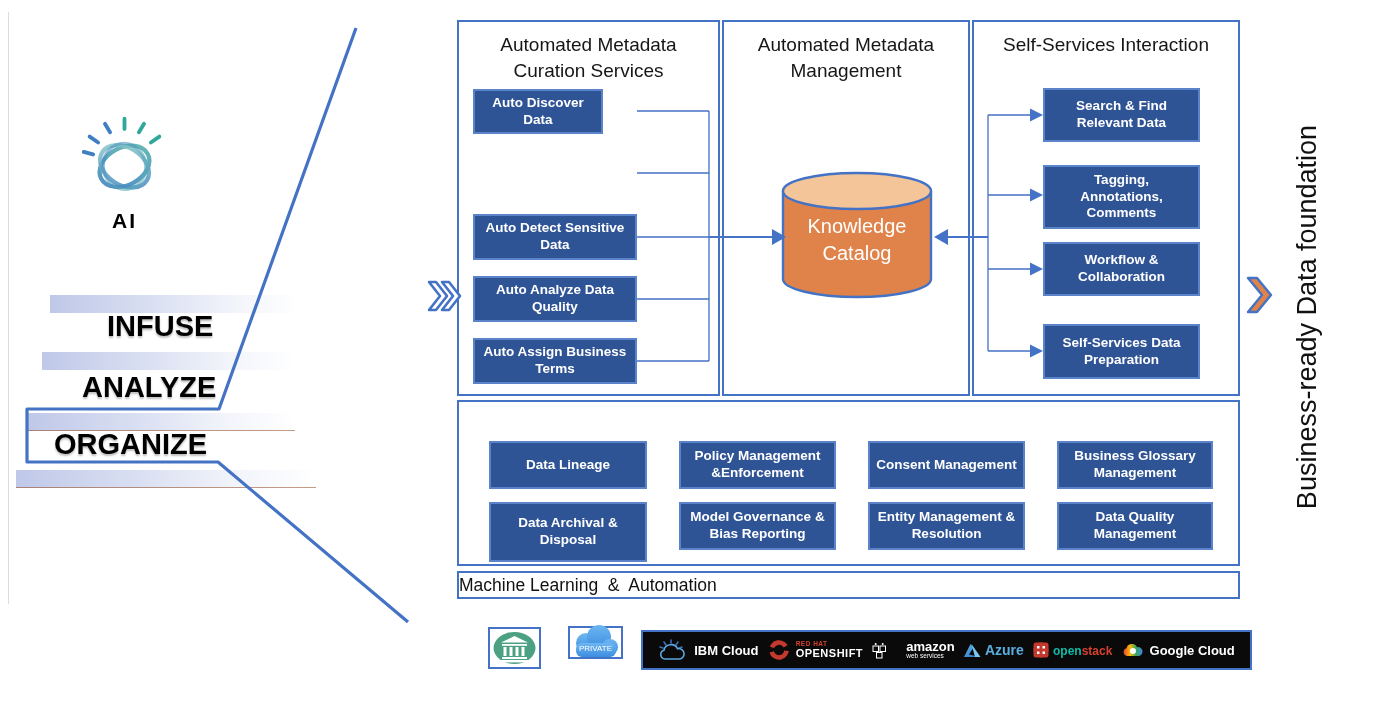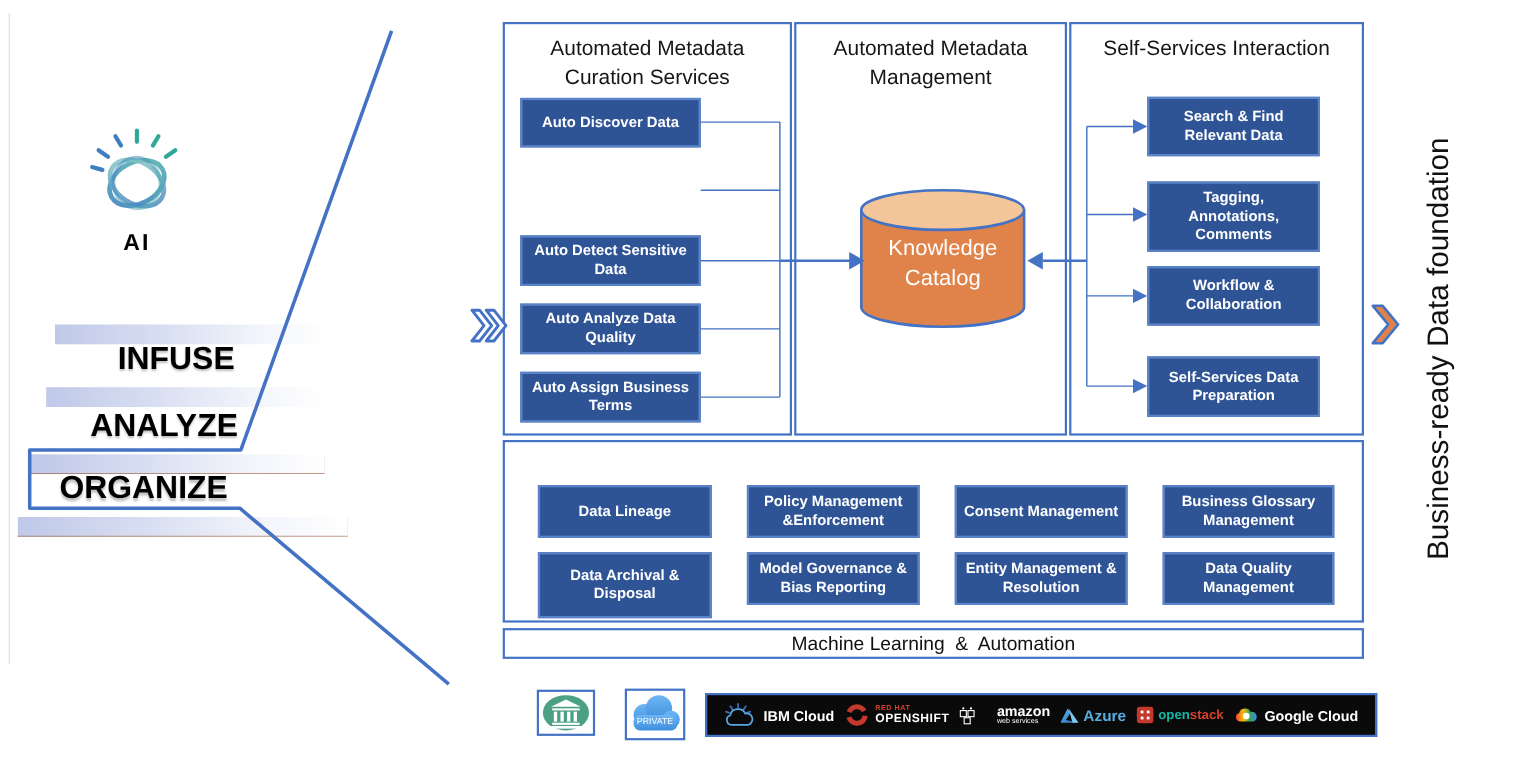--- a/index.html
+++ b/index.html
@@ -23,21 +23,21 @@
   .flow-box { position:absolute; background:#2F5496; border:2px solid #5b83c9; color:#fff;
               font-weight:bold; font-size:13.5px; line-height:1.25; display:flex; align-items:center;
               justify-content:center; text-align:center; padding:3px 6px; }
   .cyl-text { position:absolute; left:782px; top:200px; width:150px; height:80px; display:flex;
               align-items:center; justify-content:center; text-align:center; color:#fff;
               font-size:20px; line-height:1.35; }
 
   .bottom-frame { position:absolute; left:457px; top:400px; width:783px; height:166px;
                   border:2.5px solid #4472C4; background:#fff; }
   .ml-bar { position:absolute; left:457px; top:571px; width:783px; height:28px; border:2px solid #4472C4;
-            background:#fff; display:flex; align-items:center; justify-content:center;
+            background:#fff; display:flex; align-items:center; justify-content:flex-start;
             font-size:17.5px; color:#111; white-space:pre; }
 
   .right-vertical-label { position:absolute; left:1087px; top:297px; width:440px; height:40px;
                           transform:rotate(-90deg); text-align:center; color:#111;
                           font-size:27px; line-height:40px; }
 
   
   .prov-white-box { position:absolute; background:#fff; border:2px solid #4472C4; display:flex;
                     align-items:center; justify-content:center; }
   .logo-bar { position:absolute; left:641px; top:630px; width:611px; height:40px; background:#0a0a0a;
@@ -103,21 +103,21 @@
   <div class="ladder-bar bar-underline" style="left:16px;top:470px;width:300px;"></div>
 
   <div class="panel" style="left:457px;width:263px;"></div>
   <div class="panel" style="left:722px;width:248px;"></div>
   <div class="panel" style="left:972px;width:268px;"></div>
 
   <div class="panel-title" style="left:467px;top:32px;width:243px;">Automated Metadata Curation Services</div>
   <div class="panel-title" style="left:732px;top:32px;width:228px;">Automated Metadata Management</div>
   <div class="panel-title" style="left:977px;top:32px;width:258px;">Self-Services Interaction</div>
 
-  <div class="flow-box" style="left:473px;top:89px;width:164px;height:45px;">Auto Discover Data</div>
+  <div class="flow-box" style="left:473px;top:89px;width:130px;height:45px;">Auto Discover Data</div>
   <div class="flow-box" style="left:473px;top:214px;width:164px;height:46px;">Auto Detect Sensitive Data</div>
   <div class="flow-box" style="left:473px;top:276px;width:164px;height:46px;">Auto Analyze Data Quality</div>
   <div class="flow-box" style="left:473px;top:338px;width:164px;height:46px;">Auto Assign Business Terms</div>
 
   <svg style="position:absolute;left:780px;top:170px;" width="154" height="130" viewBox="0 0 154 130">
     <path d="M3,21 L3,109 A74,18 0 0 0 151,109 L151,21" fill="#E0834B" stroke="#4472C4" stroke-width="2.4"></path>
     <ellipse cx="77" cy="21" rx="74" ry="18" fill="#F4C598" stroke="#4472C4" stroke-width="2.4"></ellipse>
   </svg>
   <div class="cyl-text">Knowledge Catalog</div>
 
@@ -149,21 +149,21 @@
       <rect x="11" y="14" width="25" height="1.8" fill="#fff"></rect>
       <rect x="12.5" y="17" width="3" height="9" fill="#fff"></rect>
       <rect x="18.5" y="17" width="3" height="9" fill="#fff"></rect>
       <rect x="24.5" y="17" width="3" height="9" fill="#fff"></rect>
       <rect x="30.5" y="17" width="3" height="9" fill="#fff"></rect>
       <rect x="11" y="27" width="25" height="2" fill="#fff"></rect>
       <rect x="9" y="30" width="29" height="2.4" fill="#fff"></rect>
     </svg>
   </div>
 
-  <div class="prov-white-box" style="left:568px;top:626px;width:55px;height:47px;">
+  <div class="prov-white-box" style="left:568px;top:626px;width:55px;height:33px;">
     <svg width="51" height="40" viewBox="0 0 51 40">
       <defs>
         <linearGradient id="pcg" x1="0" y1="0" x2="0" y2="1">
           <stop offset="0" stop-color="#6db6f2"></stop>
             <stop offset="1" stop-color="#3e8ee0"></stop>
         </linearGradient>
       </defs>
       <circle cx="16" cy="20" r="10" fill="url(#pcg)"></circle>
       <circle cx="29" cy="14" r="12" fill="url(#pcg)"></circle>
       <circle cx="40" cy="24" r="8" fill="url(#pcg)"></circle>

